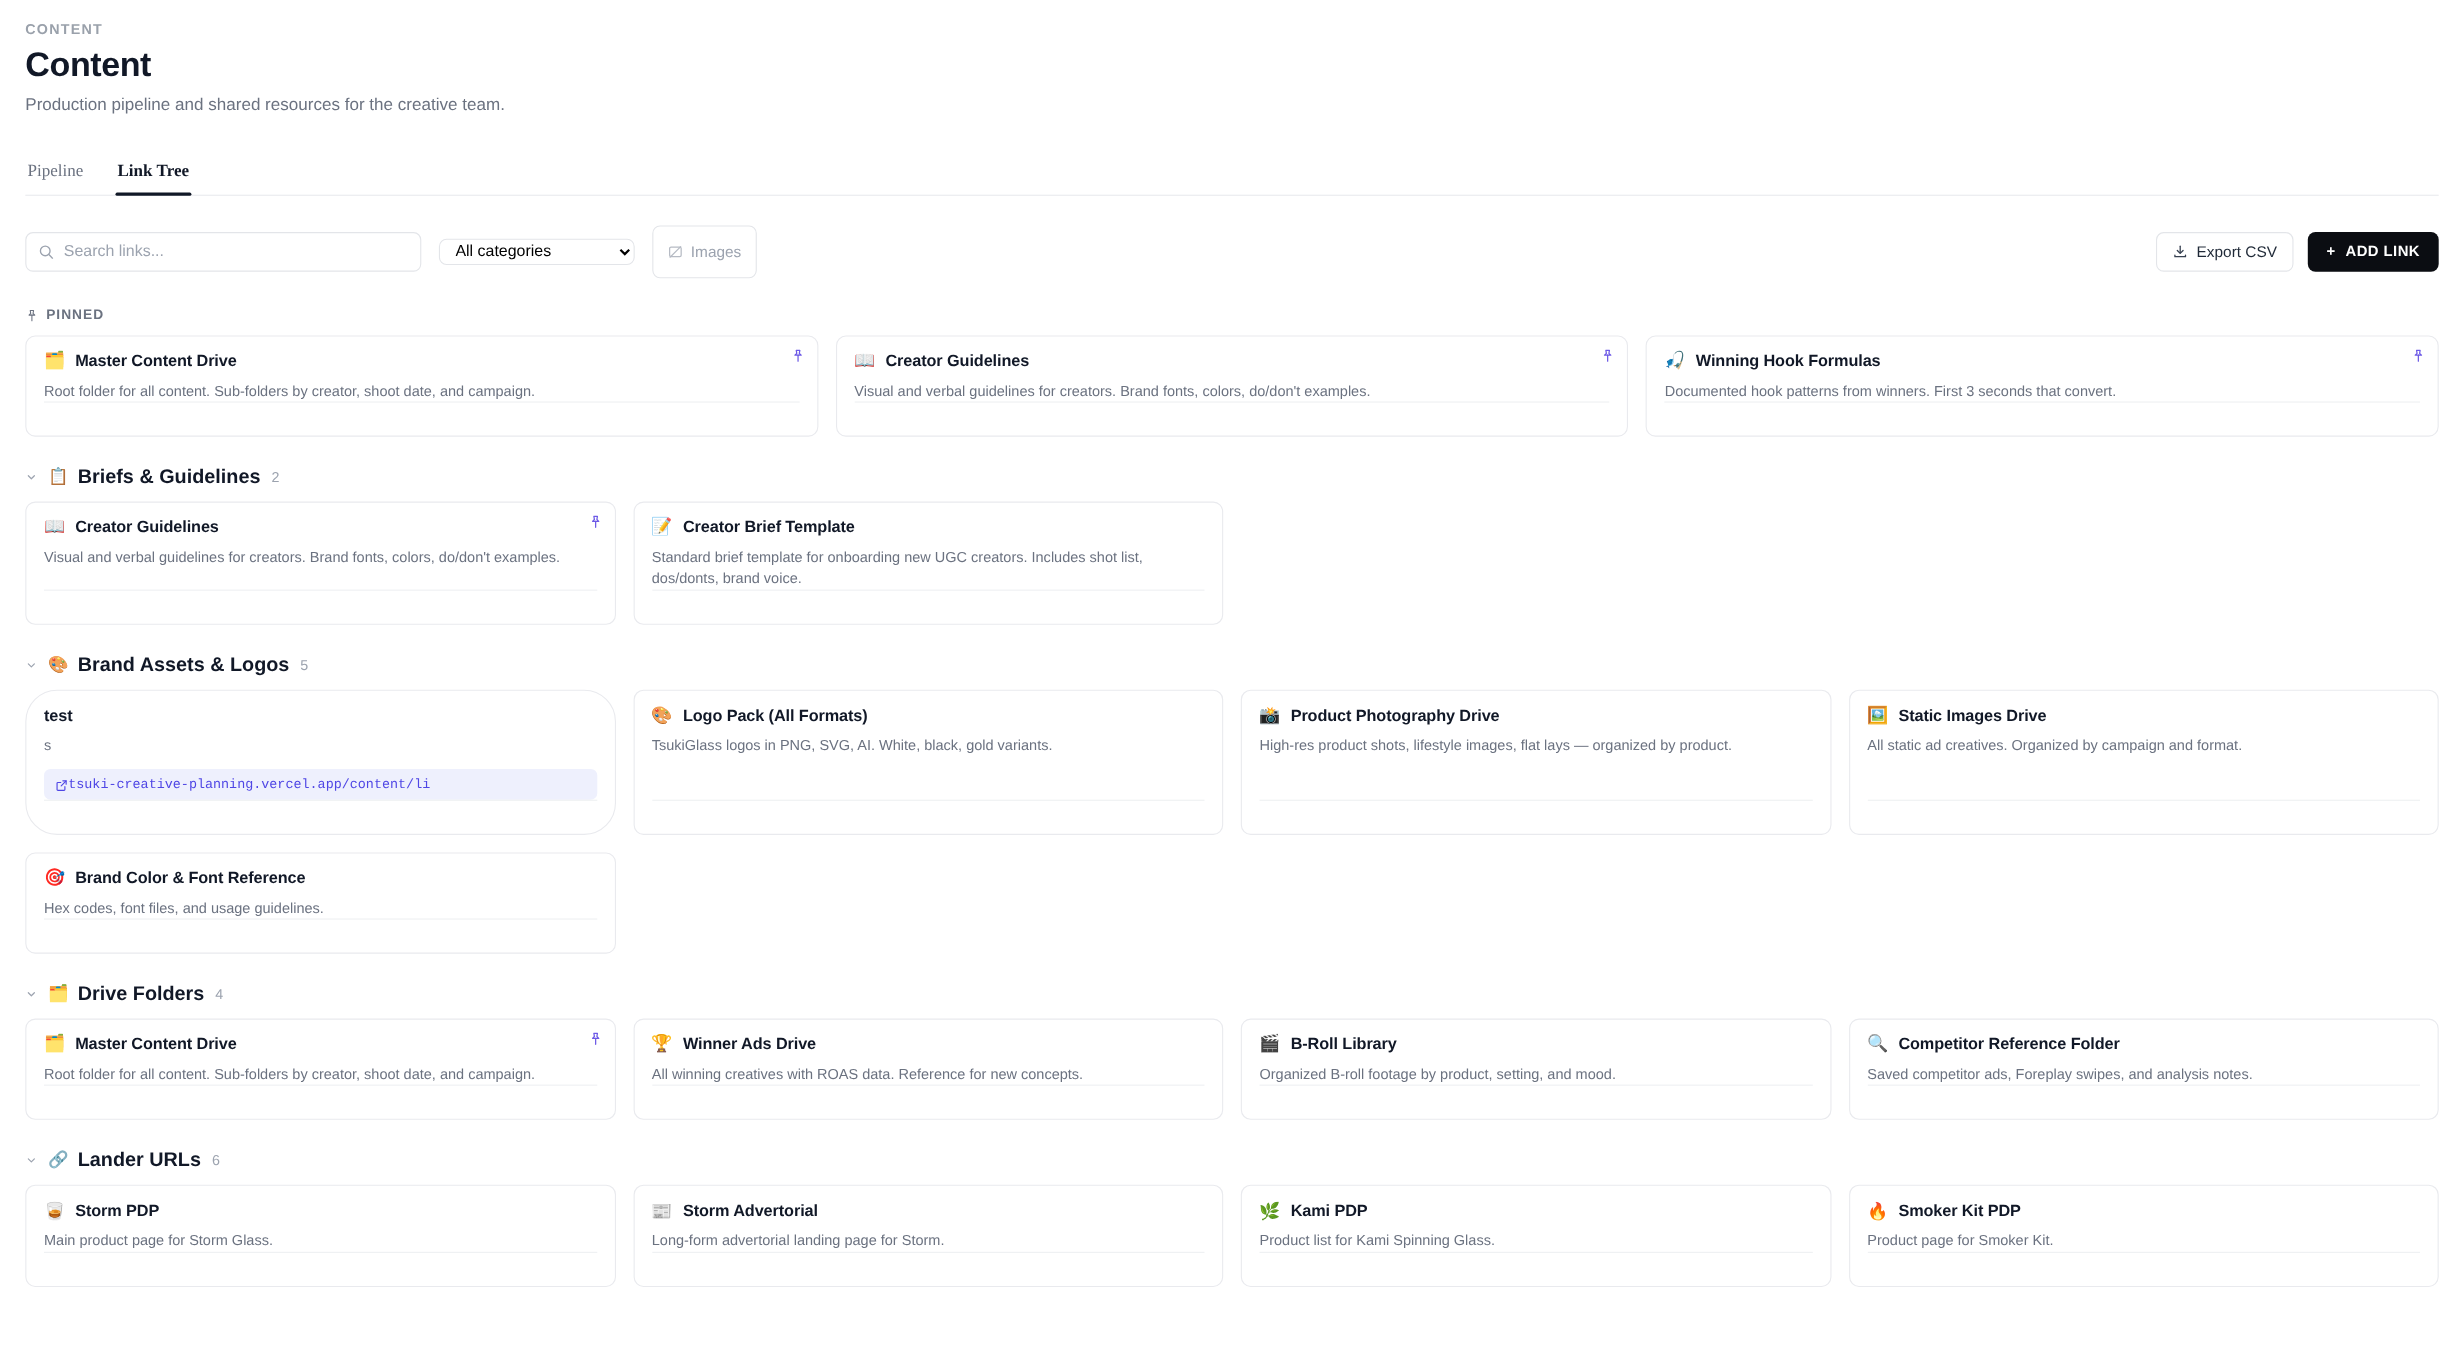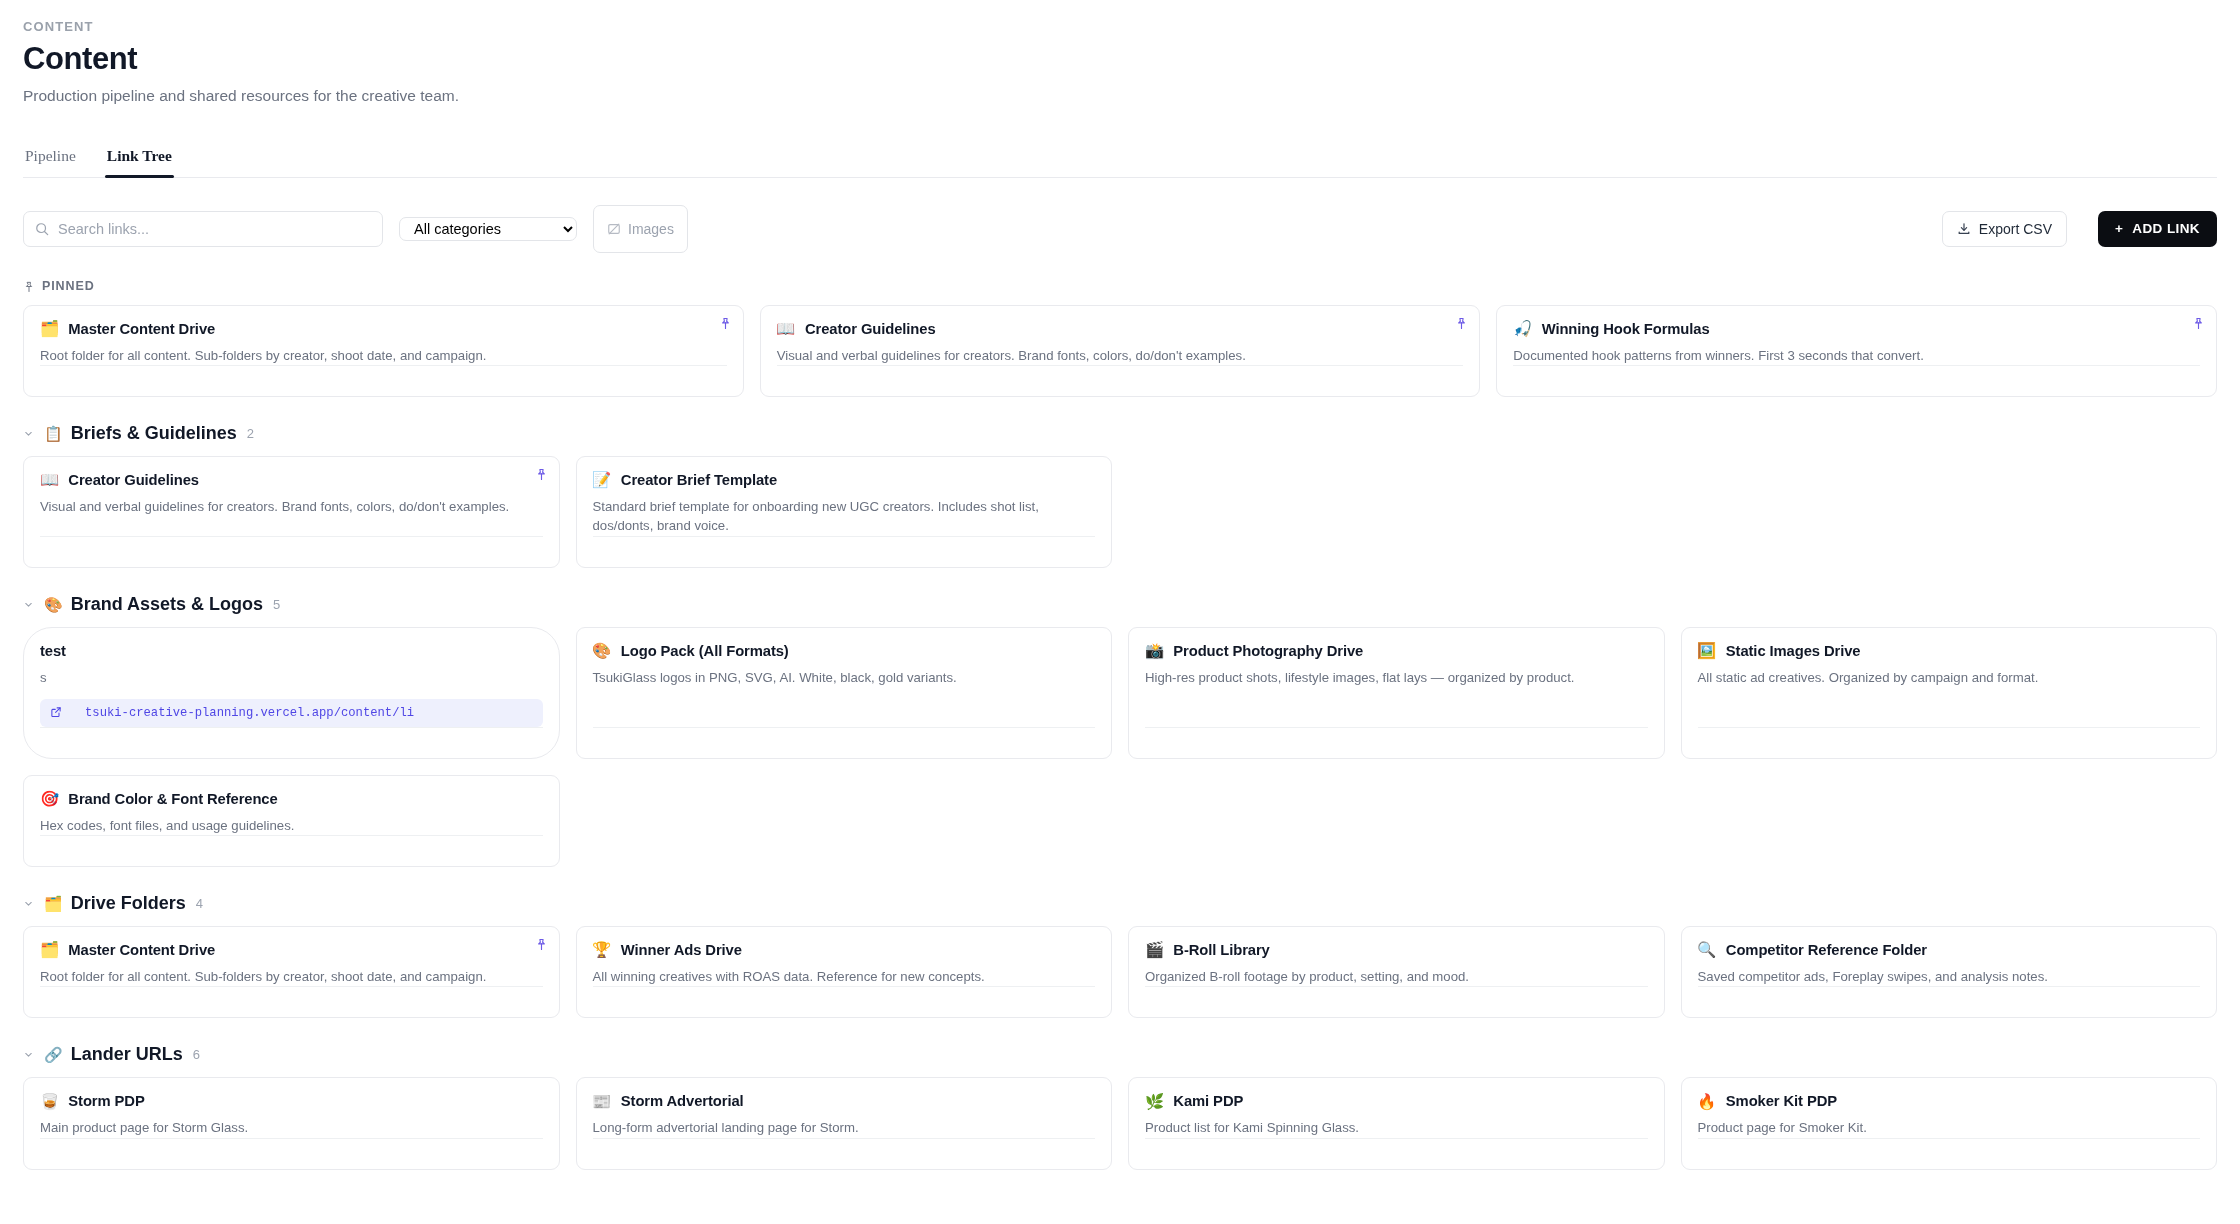--- a/index.html
+++ b/index.html
@@ -121,21 +121,21 @@
     font-size: 14px;
     color: #9ca3af;
     cursor: pointer;
     font-family: inherit;
   }
 
   .toolbar-right {
     margin-left: auto;
     display: flex;
     align-items: center;
-    gap: 31px;
+    gap: 13px;
     padding-left: 43px;
   }
   .btn-export {
     height: 36px;
     border: 1px solid #e3e5e9;
     border-radius: 7px;
     background: #fff;
     display: flex;
     align-items: center;
     gap: 8px;
@@ -257,22 +257,22 @@
     cursor: pointer;
     transform: rotate(0deg);
   }
 
   .url-chip {
     margin-top: 12px;
     background: #eef0fd;
     border-radius: 6px;
     padding: 7px 10px;
     display: flex;
-    align-items: flex-start;
-    gap: 23px;
+    align-items: flex-end;
+    gap: 0;
     font-family: "Liberation Mono", monospace;
     font-size: 12.2px;
     color: #4f46e5;
     cursor: pointer;
   }
 
   .icon-svg { display: block; }
 </style>
 </head>
 <body>

